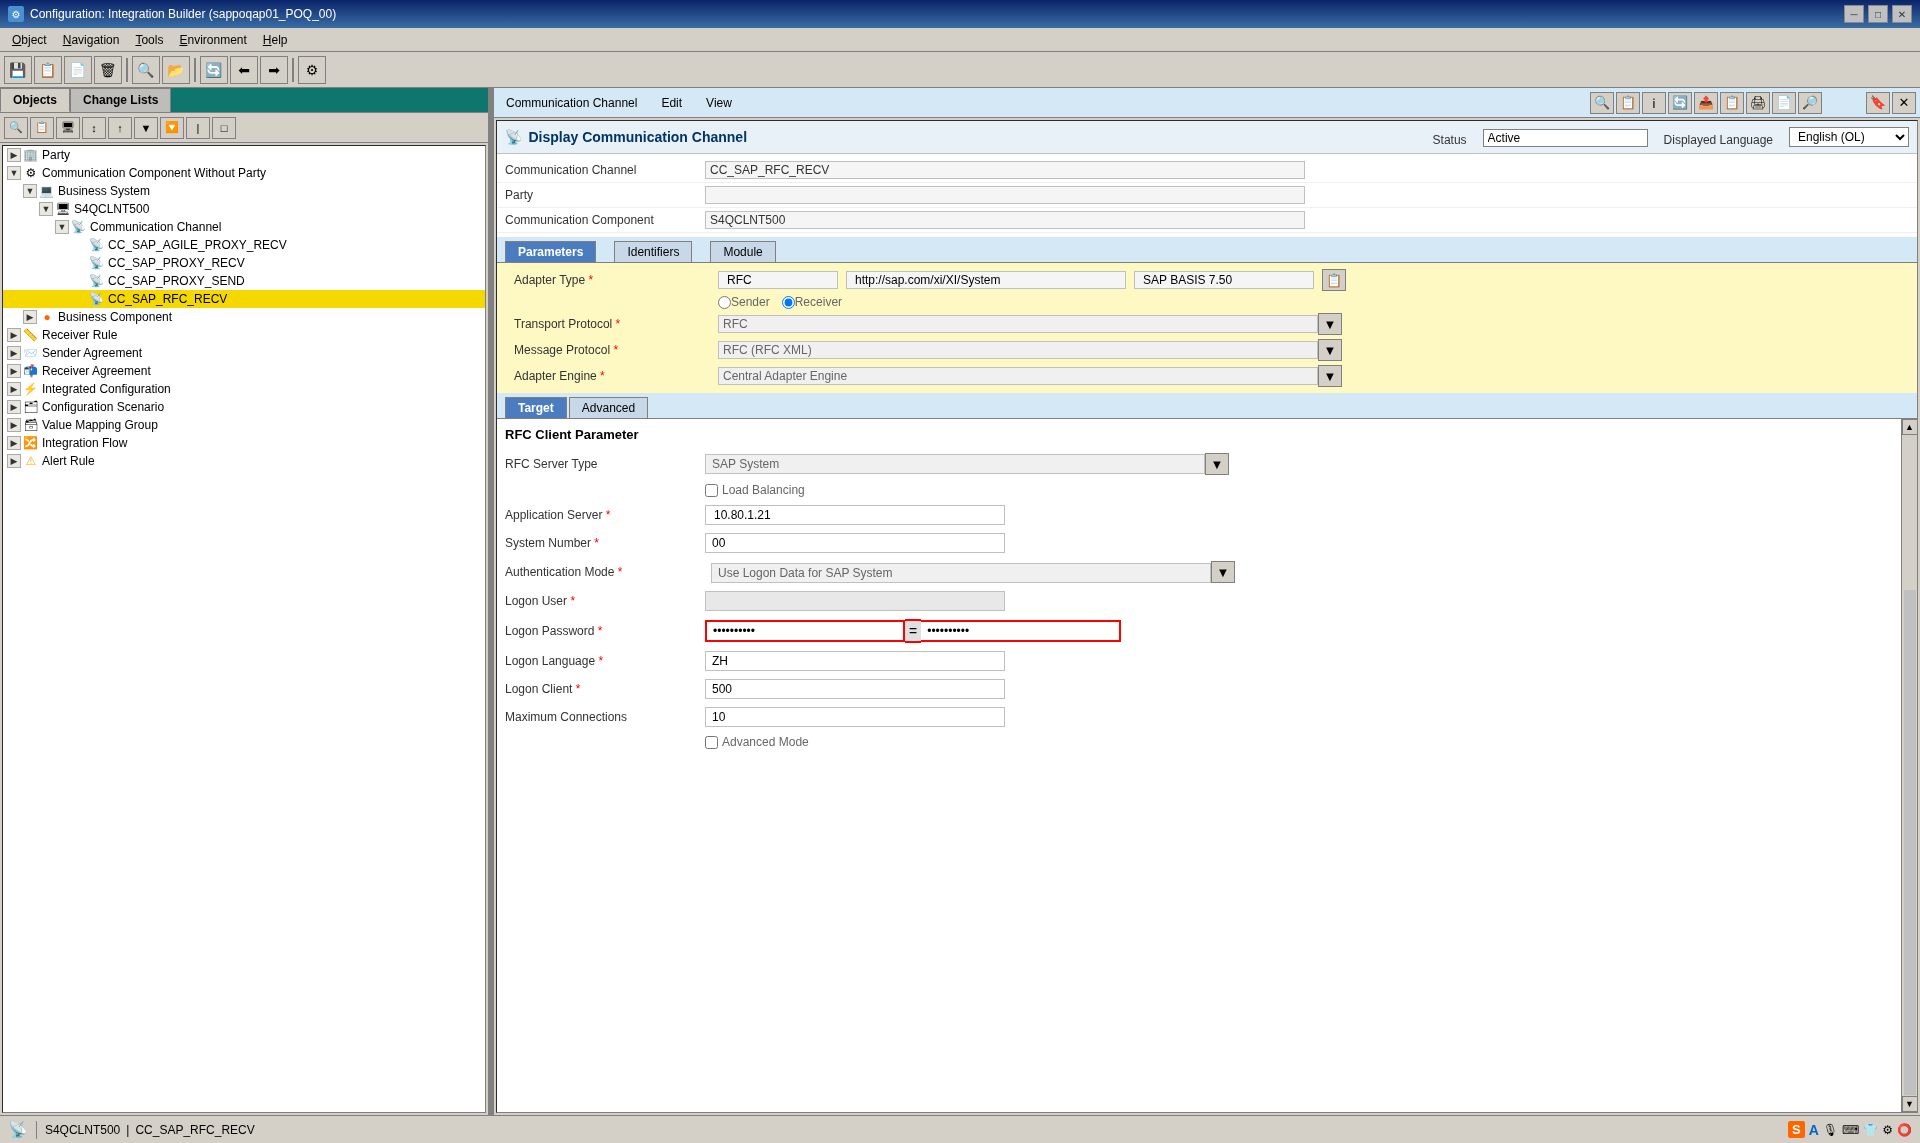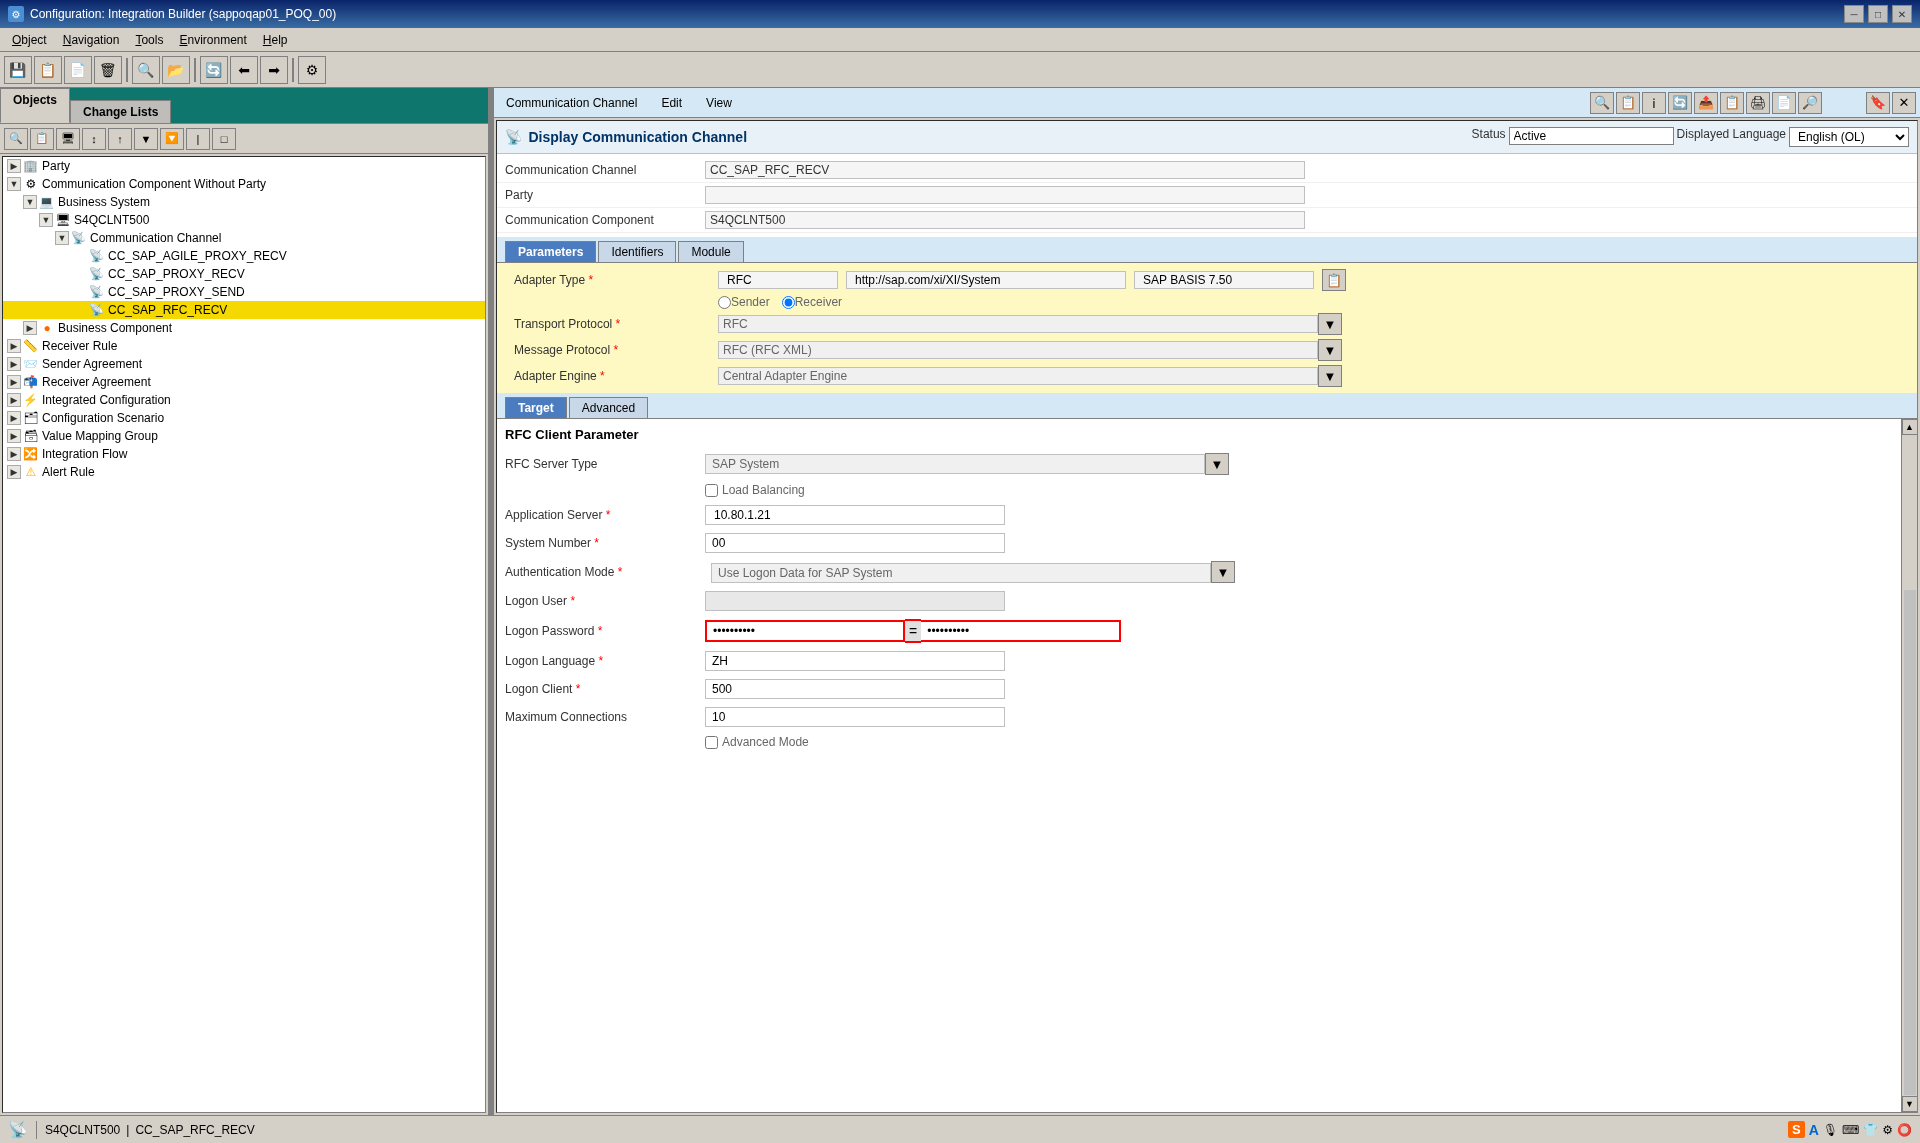--- a/index.html
+++ b/index.html
@@ -79,21 +79,21 @@
       cursor: pointer;
       font-size: 12px;
       font-weight: bold;
       background: #d4d0c8;
     }
     .left-tab.active {
       background: #d4d0c8;
       border-bottom: 1px solid #d4d0c8;
       z-index: 1;
     }
-    .left-tab:not(.active) { background: #bfbdba; margin-top: 12px; }
+    .left-tab:not(.active) { background: #bfbdba; }
 
     .left-toolbar {
       display: flex;
       align-items: center;
       padding: 2px 4px;
       gap: 2px;
       border-bottom: 1px solid #808080;
       background: #d4d0c8;
       height: 30px;
     }
@@ -182,22 +182,22 @@
     .content-title {
       font-size: 14px;
       font-weight: bold;
       color: #003366;
       display: flex;
       align-items: center;
       gap: 6px;
     }
     .status-row {
       display: flex;
-      align-items: flex-start;
-      gap: 3px;
+      align-items: flex-end;
+      gap: 16px;
       font-size: 12px;
     }
     .status-label { color: #333; }
     .status-input {
       border: 1px solid #808080;
       padding: 1px 4px;
       background: white;
       font-size: 12px;
       min-width: 80px;
     }
@@ -221,20 +221,21 @@
       background: #f5f5f5;
       color: #333;
     }
 
     
     .content-tabs {
       display: flex;
       background: #d4e8f5;
       padding: 4px 8px 0;
       border-bottom: 1px solid #808080;
+      gap: 16px;
     }
     .content-tab {
       padding: 3px 12px;
       border: 1px solid #808080;
       border-bottom: none;
       cursor: pointer;
       font-size: 12px;
       background: #c8d8e8;
       margin-right: 2px;
     }

